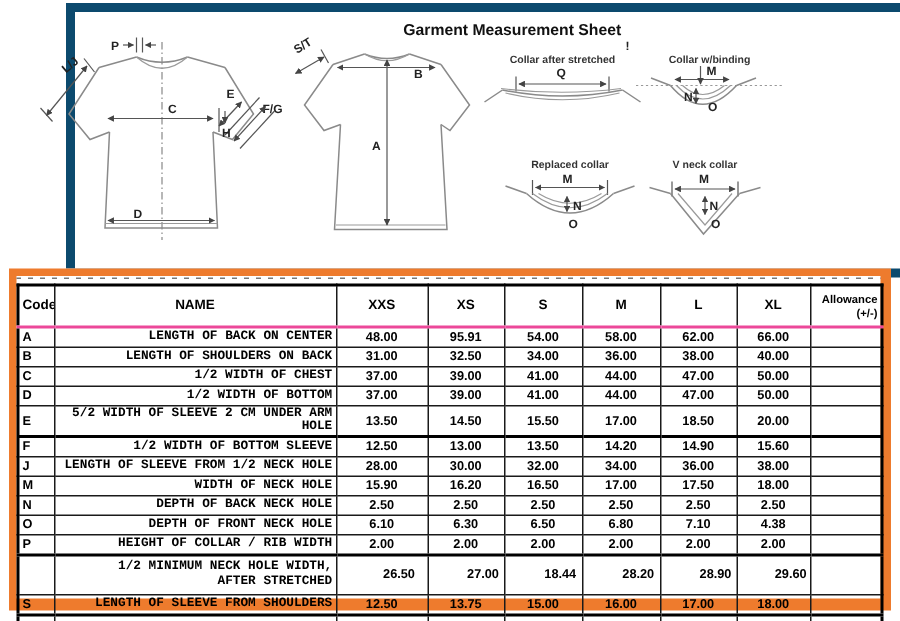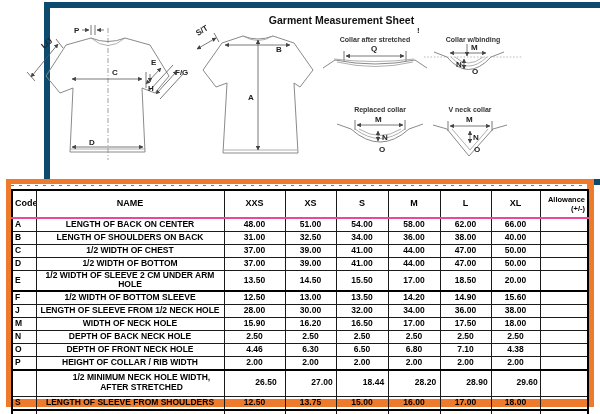--- a/index.html
+++ b/index.html
@@ -22,21 +22,21 @@
   .orange-box{position:absolute;left:6px;top:179px;width:588px;height:228px;
               box-sizing:border-box;border:solid #EE7B2D;border-width:5px 7px 8px 5px;
               background:#fff;}
   .clipped-row{height:5px;background-image:repeating-linear-gradient(90deg,#777 0 3px,transparent 3px 8px);
                background-size:100% 1px;background-repeat:no-repeat;background-position:0 1px;}
   .mtable{border-collapse:collapse;table-layout:fixed;width:100%;border:2px solid #000;}
   .mtable th,.mtable td{border:1px solid #1a1a1a;font-size:8.5px;font-weight:bold;color:#000;
                         padding:0 2px;height:12px;line-height:1.1;overflow:hidden;vertical-align:middle;}
   .mtable thead th{height:24px;font-size:9px;text-align:center;border-bottom:2px solid #ec4899;}
   .mtable thead th.allow{font-size:7.5px;text-align:right;line-height:1.2;padding:1px 2px;}
-  .mtable td.nm{text-align:center;}
+  .mtable td.nm{text-align:right;font-family:Liberation Mono, monospace;}
   .mtable td.num{text-align:center;}
   .mtable tbody tr:nth-child(5) td,
   .mtable tbody tr:nth-child(11) td,
   .mtable tbody tr:nth-child(13) td{border-bottom:2px solid #000;}
   .mtable tbody tr:nth-child(12) td{height:25px;line-height:1.15;padding-left:25px;}
   .mtable tbody tr:nth-child(12) td:first-child{vertical-align:bottom;}
   .mtable tbody tr.empty td{height:8px;}
 </style>
 </head>
 <body>
@@ -204,21 +204,21 @@
           <th>L</th>
           <th>XL</th>
           <th class="allow">Allowance (+/-)</th>
         </tr>
       </thead>
       <tbody id="tbody">
           <tr>
             <td>A</td>
             <td class="nm">LENGTH OF BACK ON CENTER</td>
             <td class="num">48.00</td>
-            <td class="num">51.00</td>
+            <td class="num">95.91</td>
             <td class="num">54.00</td>
             <td class="num">58.00</td>
             <td class="num">62.00</td>
             <td class="num">66.00</td>
             <td></td>
           </tr>
           <tr>
             <td>B</td>
             <td class="nm">LENGTH OF SHOULDERS ON BACK</td>
             <td class="num">31.00</td>
@@ -246,21 +246,21 @@
             <td class="num">37.00</td>
             <td class="num">39.00</td>
             <td class="num">41.00</td>
             <td class="num">44.00</td>
             <td class="num">47.00</td>
             <td class="num">50.00</td>
             <td></td>
           </tr>
           <tr>
             <td>E</td>
-            <td class="nm">1/2 WIDTH OF SLEEVE 2 CM UNDER ARM HOLE</td>
+            <td class="nm">5/2 WIDTH OF SLEEVE 2 CM UNDER ARM HOLE</td>
             <td class="num">13.50</td>
             <td class="num">14.50</td>
             <td class="num">15.50</td>
             <td class="num">17.00</td>
             <td class="num">18.50</td>
             <td class="num">20.00</td>
             <td></td>
           </tr>
           <tr>
             <td>F</td>
@@ -302,21 +302,21 @@
             <td class="num">2.50</td>
             <td class="num">2.50</td>
             <td class="num">2.50</td>
             <td class="num">2.50</td>
             <td class="num">2.50</td>
             <td></td>
           </tr>
           <tr>
             <td>O</td>
             <td class="nm">DEPTH OF FRONT NECK HOLE</td>
-            <td class="num">4.46</td>
+            <td class="num">6.10</td>
             <td class="num">6.30</td>
             <td class="num">6.50</td>
             <td class="num">6.80</td>
             <td class="num">7.10</td>
             <td class="num">4.38</td>
             <td></td>
           </tr>
           <tr>
             <td>P</td>
             <td class="nm">HEIGHT OF COLLAR / RIB WIDTH</td>

